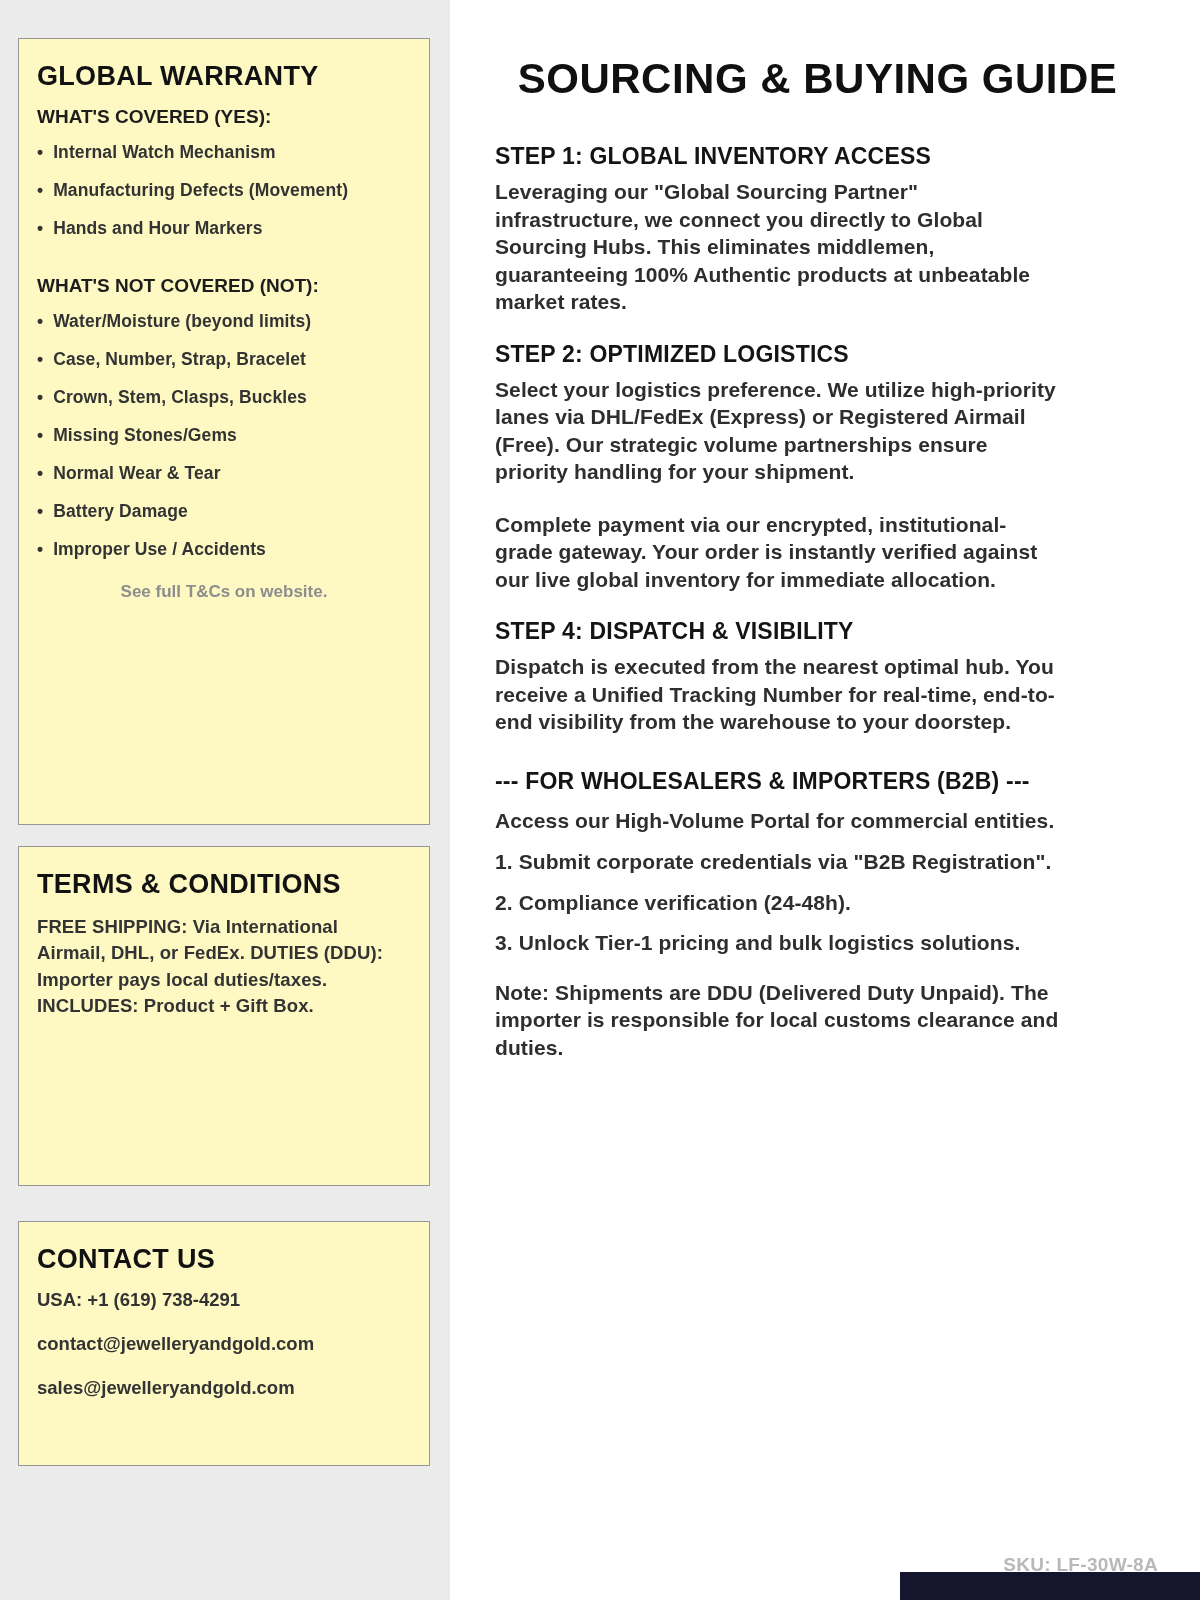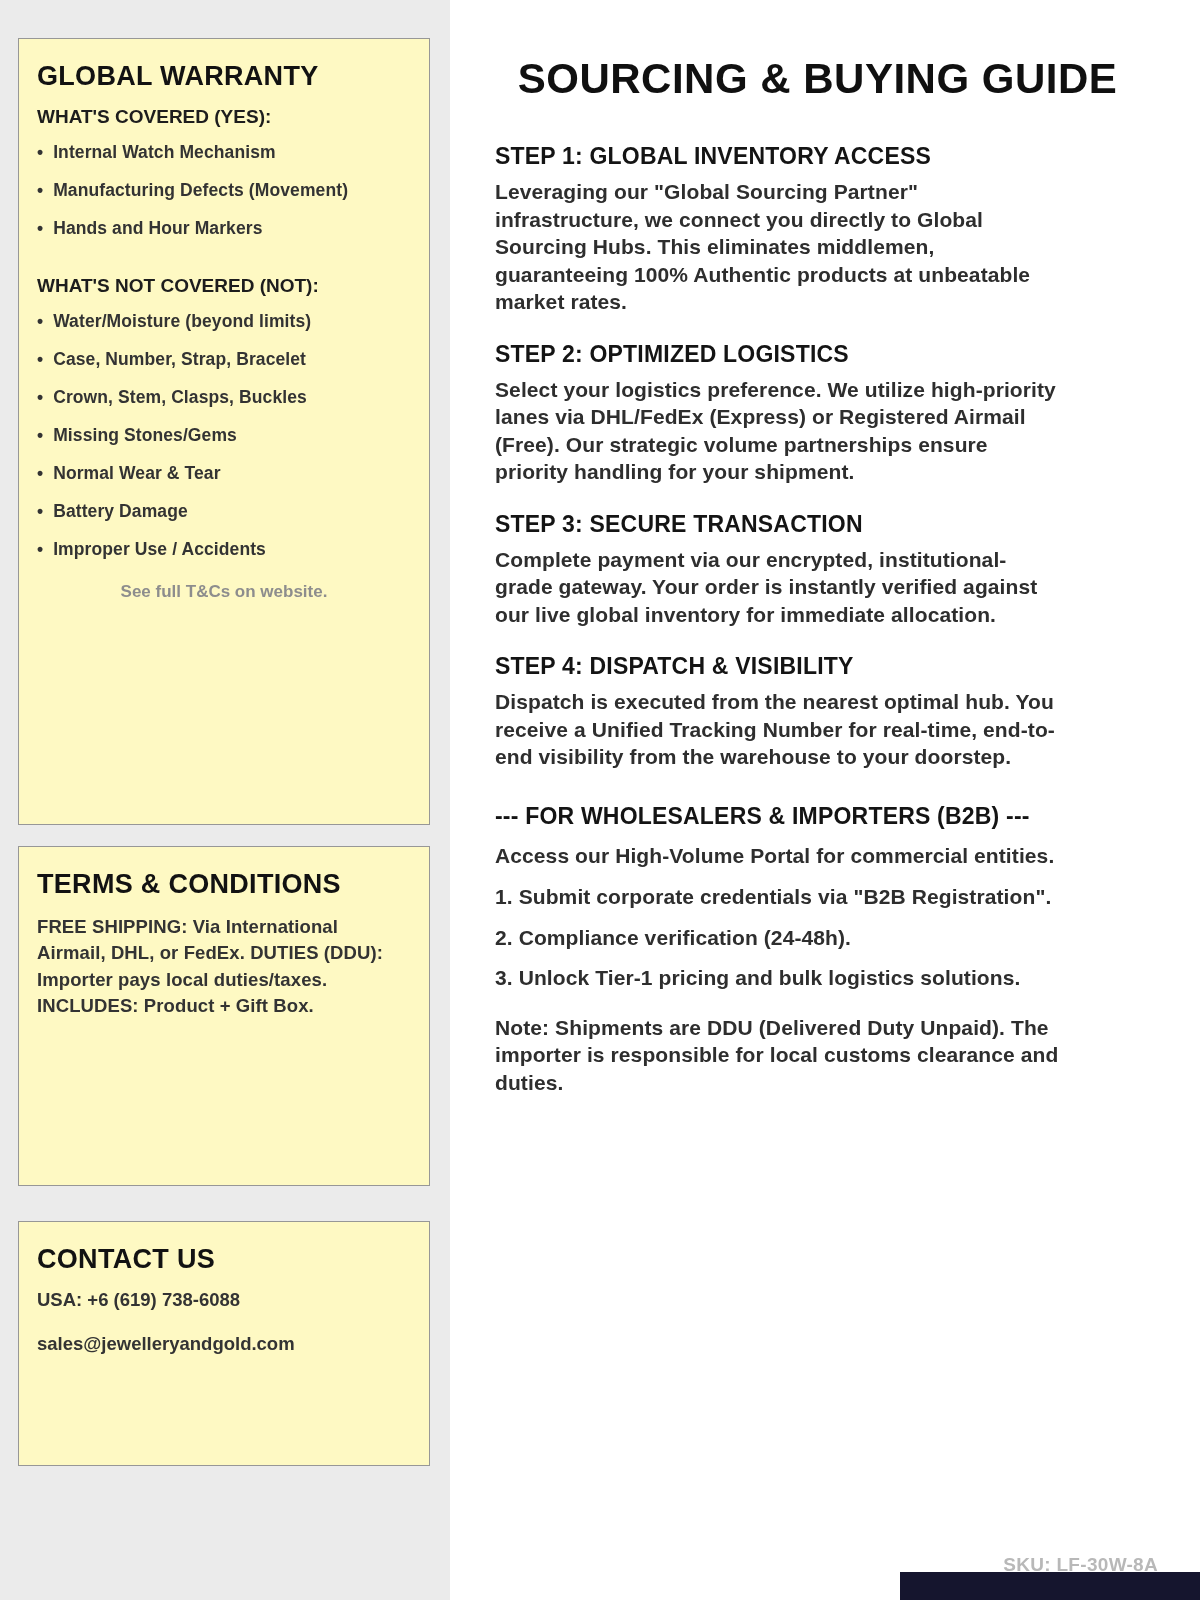--- a/index.html
+++ b/index.html
@@ -164,42 +164,42 @@
       <div class="footnote">See full T&amp;Cs on website.</div>
     </section>
 
     <section class="panel panel-terms">
       <h2 class="panel-title">TERMS &amp; CONDITIONS</h2>
       <p class="terms-body">FREE SHIPPING: Via International Airmail, DHL, or FedEx.  DUTIES (DDU): Importer pays local duties/taxes.  INCLUDES: Product + Gift Box.</p>
     </section>
 
     <section class="panel panel-contact">
       <h2 class="panel-title">CONTACT US</h2>
-      <div class="contact-line">USA: +6 (619) 738-6088</div>
+      <div class="contact-line">USA: +1 (619) 738-4291</div>
+      <div class="contact-line">contact@jewelleryandgold.com</div>
       <div class="contact-line">sales@jewelleryandgold.com</div>
     </section>
 
   </aside>
 
   <main class="main">
 
     <h1 class="main-title">SOURCING &amp; BUYING GUIDE</h1>
 
     <section class="step">
       <h3 class="step-heading">STEP 1: GLOBAL INVENTORY ACCESS</h3>
       <p class="step-body">Leveraging our "Global Sourcing Partner" infrastructure, we connect you directly to Global Sourcing Hubs. This eliminates middlemen, guaranteeing 100% Authentic products at unbeatable market rates.</p>
     </section>
 
     <section class="step">
       <h3 class="step-heading">STEP 2: OPTIMIZED LOGISTICS</h3>
       <p class="step-body">Select your logistics preference. We utilize high-priority lanes via DHL/FedEx (Express) or Registered Airmail (Free). Our strategic volume partnerships ensure priority handling for your shipment.</p>
     </section>
 
     <section class="step">
-      <h3 class="step-heading">STEP 3: SECURE TRANSACTION</h3>
       <p class="step-body">Complete payment via our encrypted, institutional-grade gateway. Your order is instantly verified against our live global inventory for immediate allocation.</p>
     </section>
 
     <section class="step">
       <h3 class="step-heading">STEP 4: DISPATCH &amp; VISIBILITY</h3>
       <p class="step-body">Dispatch is executed from the nearest optimal hub. You receive a Unified Tracking Number for real-time, end-to-end visibility from the warehouse to your doorstep.</p>
     </section>
 
     <section class="b2b">
       <h3 class="b2b-heading">--- FOR WHOLESALERS &amp; IMPORTERS (B2B) ---</h3>

